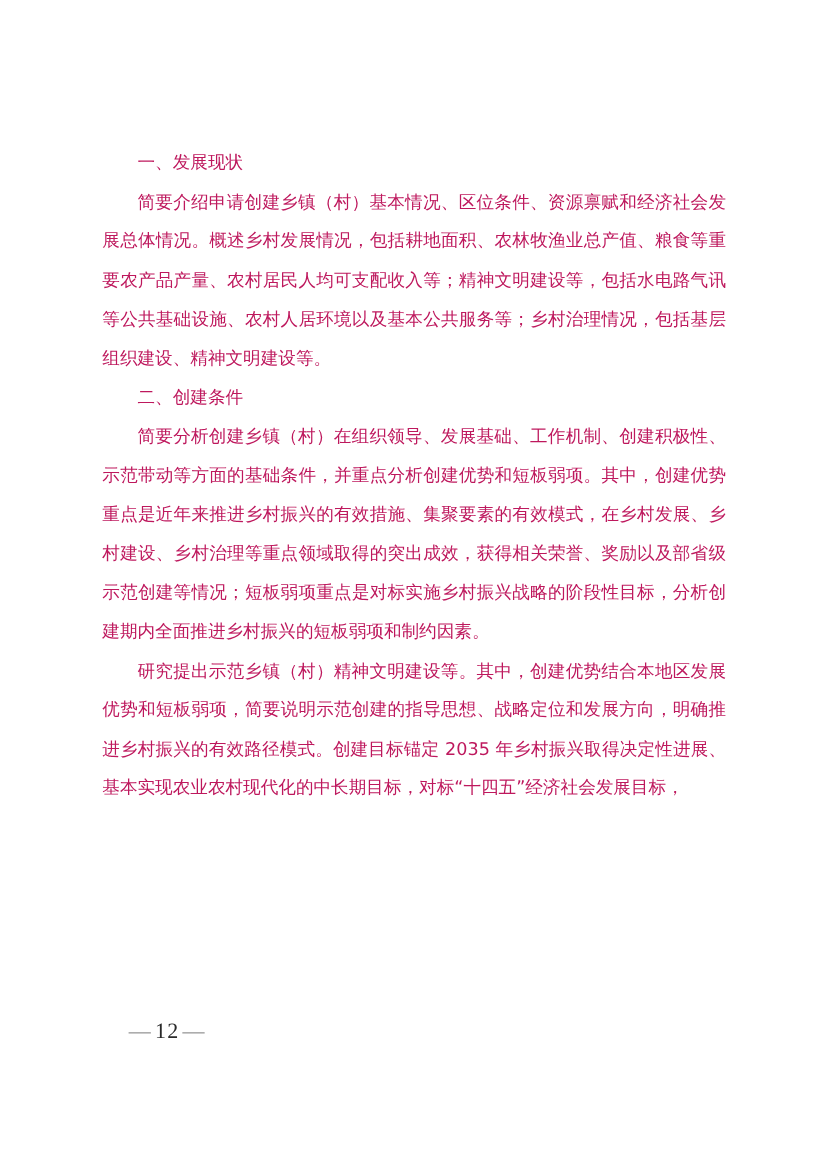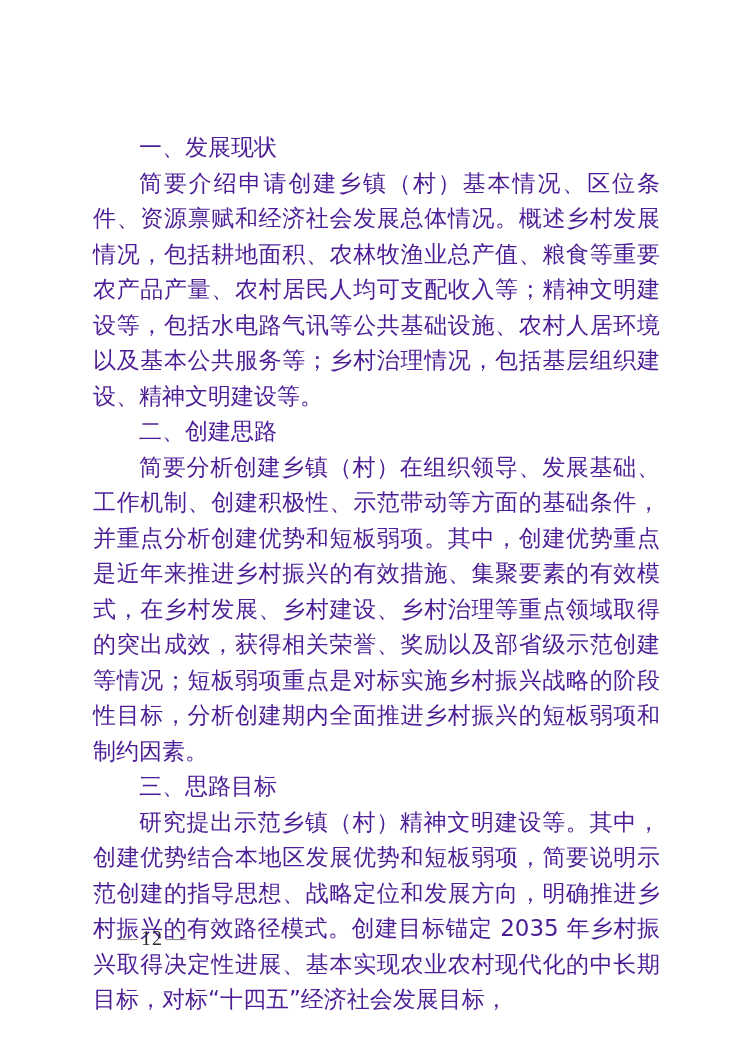--- a/index.html
+++ b/index.html
@@ -17,24 +17,24 @@
   }
   .page {
     position: absolute;
     left: 93px;
     top: 130px;
     width: 567px;
   }
   .heading,
   .para {
     margin: 0;
-    font-size: 23px;
+    font-size: 16px;
     line-height: 35.5px;
     text-indent: 2em;
-    color: #4c1d95;
+    color: #be185d;
     font-weight: normal;
   }
   .para {
     text-align: justify;
     text-justify: inter-ideograph;
   }
   .para b {
     font-weight: normal;
   }
   .footer {
@@ -51,21 +51,20 @@
     color: #8a8a8a;
     padding: 0 3px;
   }
 </style>
 </head>
 <body>
 
 <main class="page">
     <div class="heading">一、发展现状</div>
     <p class="para"><span>简要介绍申请创建乡镇（村）基本情况、区位条件、资源禀赋和经济社会发展总体情况。概述</span><b>乡村发展情况</b><span>，包括耕地面积、农林牧渔业总产值、粮食等重要农产品产量、农村居民人均可支配收入等；</span><b>精神文明建设等</b><span>，包括水电路气讯等公共基础设施、农村人居环境以及基本公共服务等；</span><b>乡村治理情况</b><span>，包括基层组织建设、精神文明建设等。</span></p>
-    <div class="heading">二、创建思路</div>
+    <div class="heading">二、创建条件</div>
     <p class="para"><span>简要分析创建乡镇（村）在组织领导、发展基础、工作机制、创建积极性、示范带动等方面的基础条件，并重点分析创建优势和短板弱项。其中，</span><b>创建优势</b><span>重点是近年来推进乡村振兴的有效措施、集聚要素的有效模式，在乡村发展、乡村建设、乡村治理等重点领域取得的突出成效，获得相关荣誉、奖励以及部省级示范创建等情况；</span><b>短板弱项</b><span>重点是对标实施乡村振兴战略的阶段性目标，分析创建期内全面推进乡村振兴的短板弱项和制约因素。</span></p>
-    <div class="heading">三、思路目标</div>
     <p class="para"><span>研究提出示范乡镇（村）精神文明建设等。其中，</span><b>创建优势</b><span>结合本地区发展优势和短板弱项，简要说明示范创建的指导思想、战略定位和发展方向，明确推进乡村振兴的有效路径模式。</span><b>创建目标</b><span>锚定 2035 年乡村振兴取得决定性进展、基本实现农业农村现代化的中长期目标，对标“十四五”经济社会发展目标，</span></p>
   </main>
 
 <div class="footer">
   <span class="dash">—</span><span>12</span><span class="dash">—</span>
 </div>
 
 </body></html>

